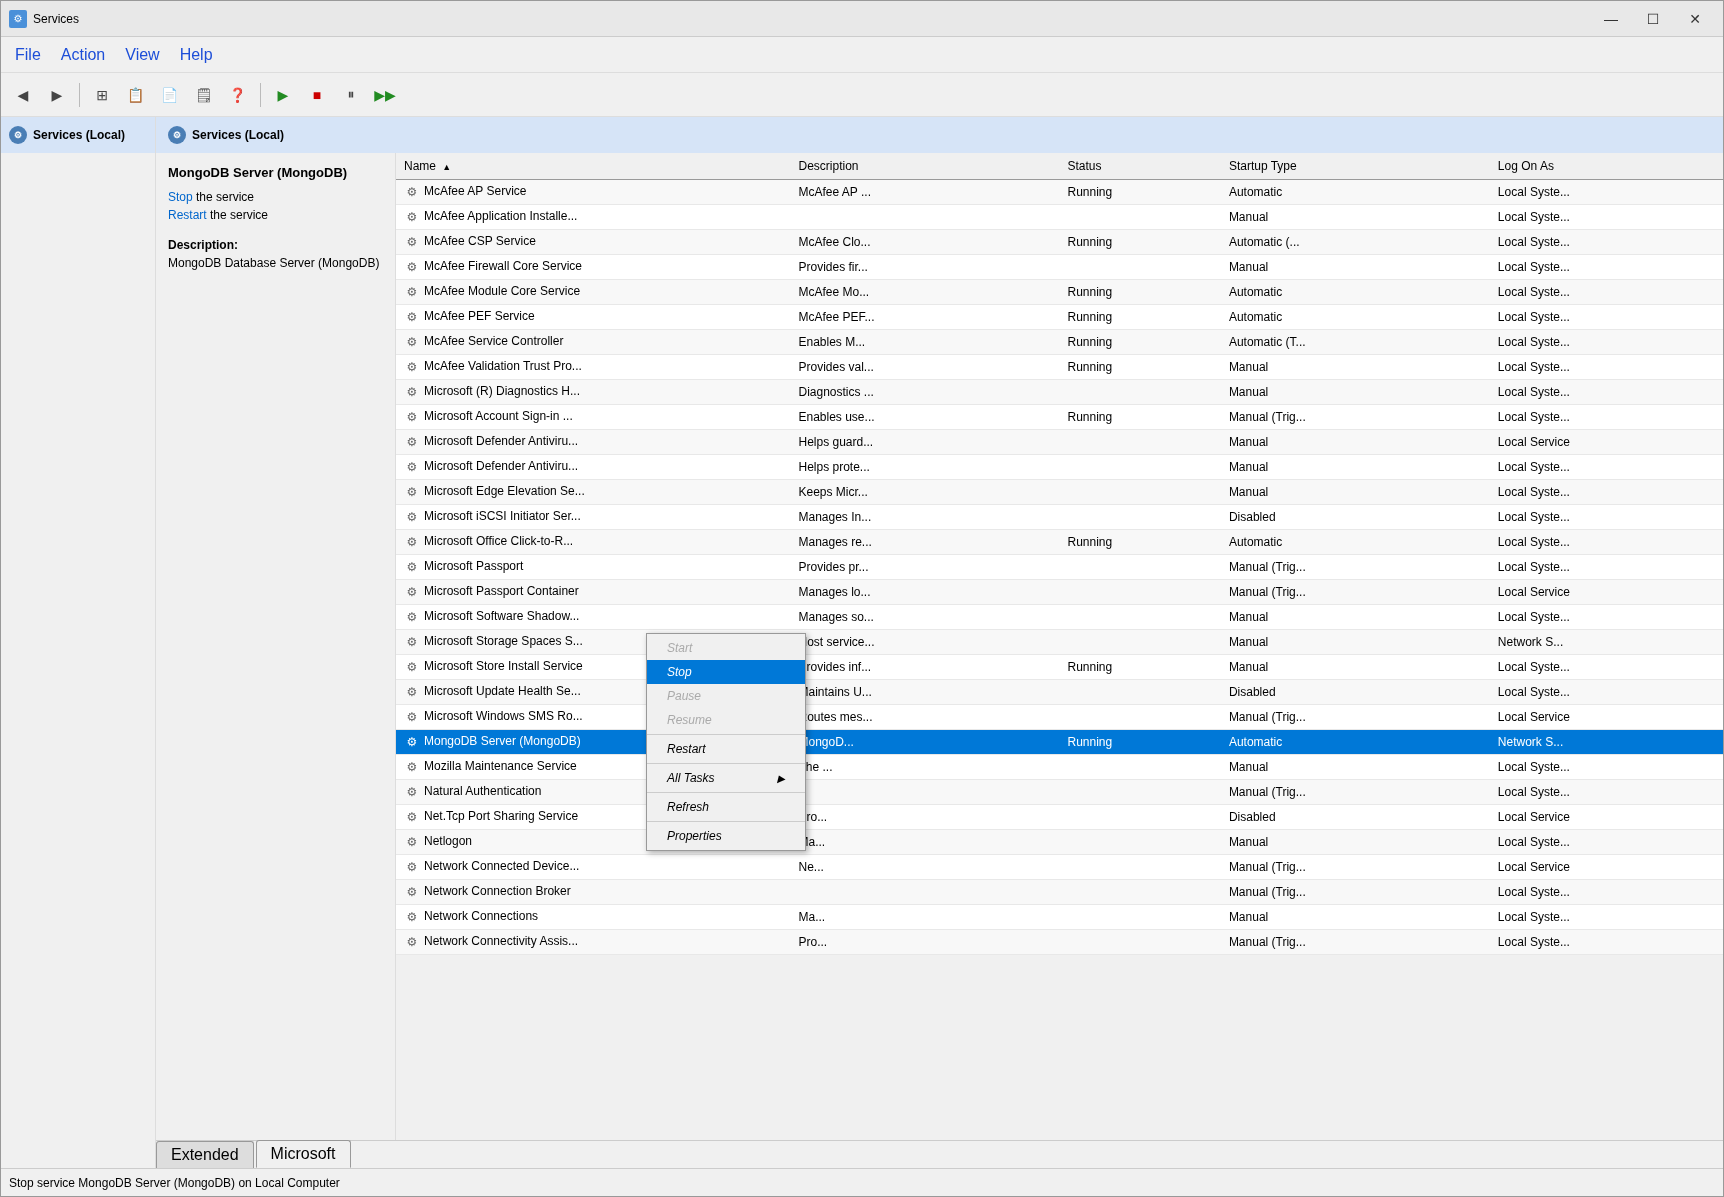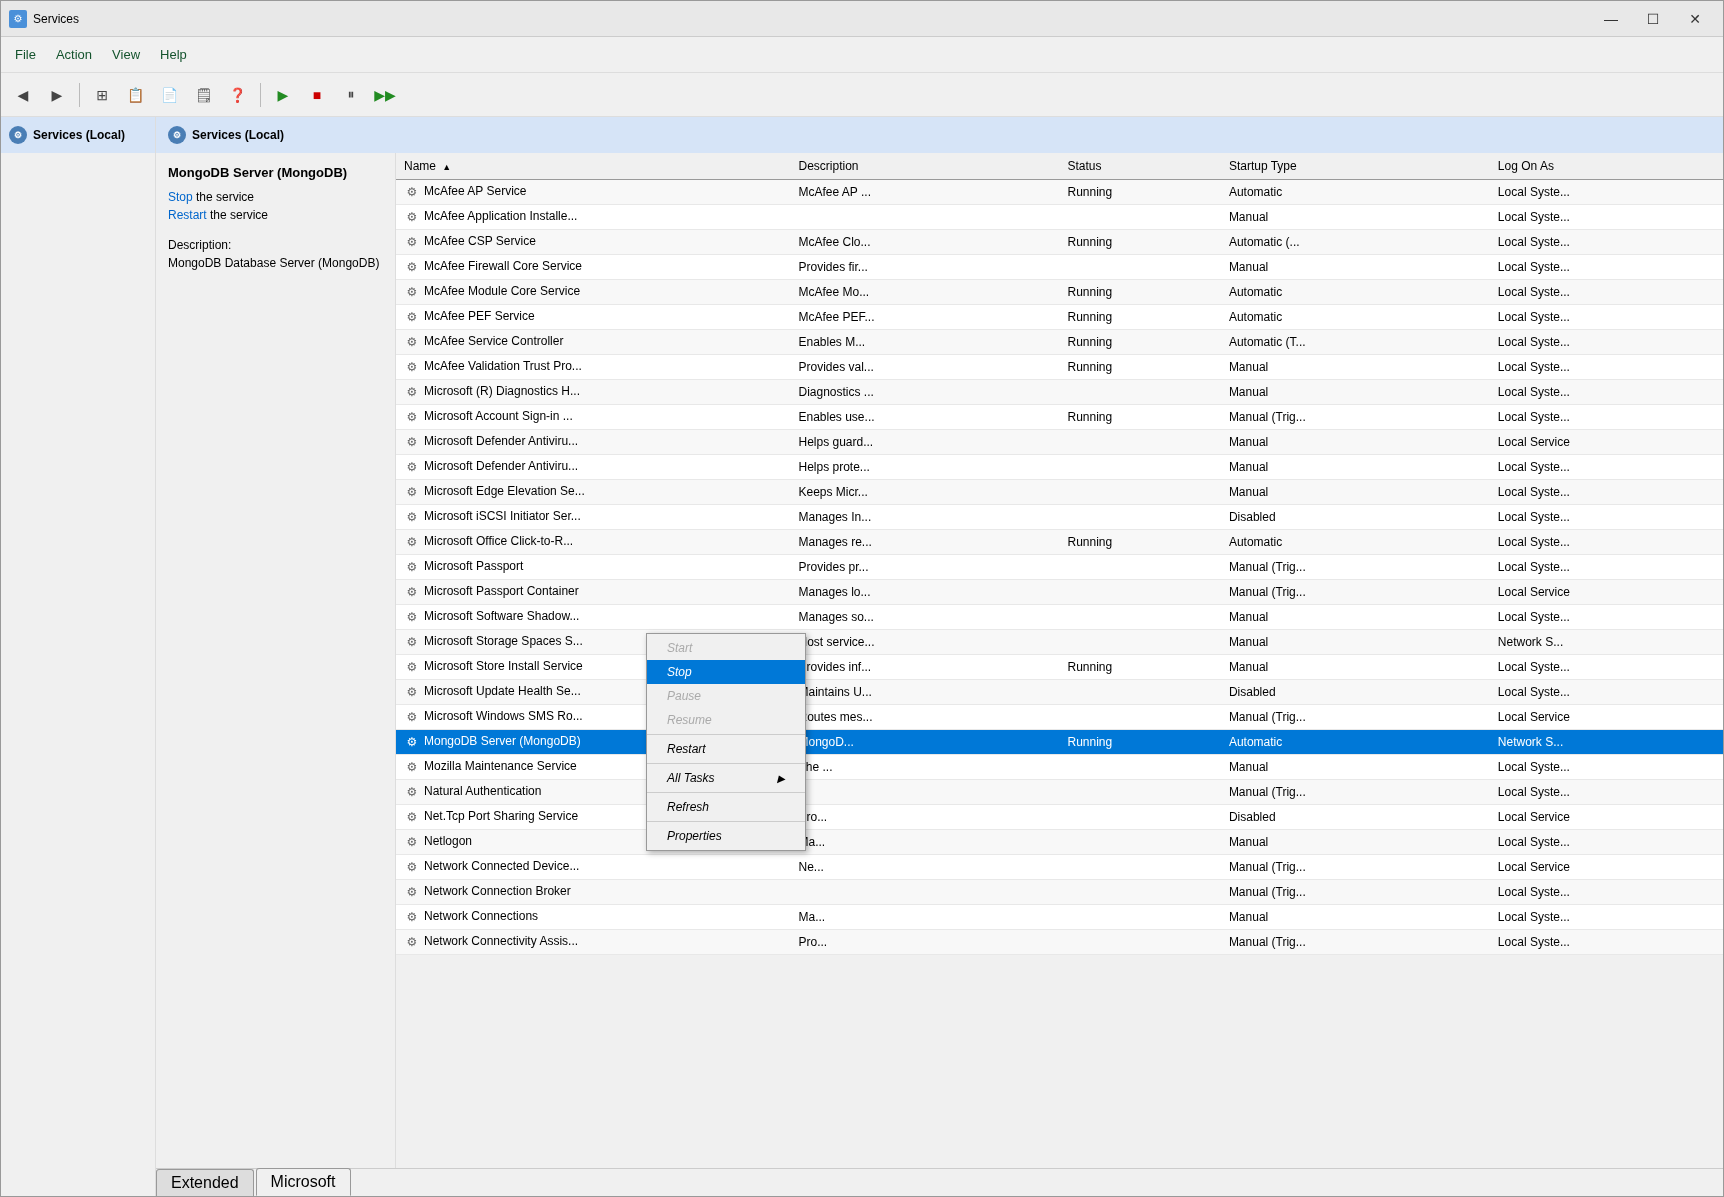--- a/index.html
+++ b/index.html
@@ -76,22 +76,22 @@
       display: flex;
       align-items: center;
       padding: 0 4px;
       border-bottom: 1px solid #ddd;
       flex-shrink: 0;
     }
 
     .menu-item {
       padding: 4px 10px;
       cursor: pointer;
-      font-size: 13px;
-      color: #14532d;
+      font-size: 16px;
+      color: #1d4ed8;
     }
 
     
     .toolbar {
       background: #f0f0f0;
       height: 44px;
       display: flex;
       align-items: center;
       padding: 0 6px;
       border-bottom: 1px solid #ddd;
@@ -209,21 +209,21 @@
 
     .detail-link {
       color: #0066cc;
       cursor: pointer;
       text-decoration: none;
       display: block;
       margin-bottom: 4px;
     }
 
     .detail-desc-label {
-      font-weight: normal;
+      font-weight: bold;
       margin-top: 16px;
       margin-bottom: 4px;
     }
 
     
     .services-table-container {
       flex: 1;
       overflow: auto;
       position: relative;
     }
@@ -702,13 +702,16 @@
         </div>
       </div>
 
       <div class="tab-bar">
         <div class="tab">Extended</div>
         <div class="tab active">Microsoft</div>
       </div>
     </div>
   </div>
 
+  <div class="status-bar">
+    <span>Stop service MongoDB Server (MongoDB) on Local Computer</span>
+  </div>
 </div>
 
 </body></html>

